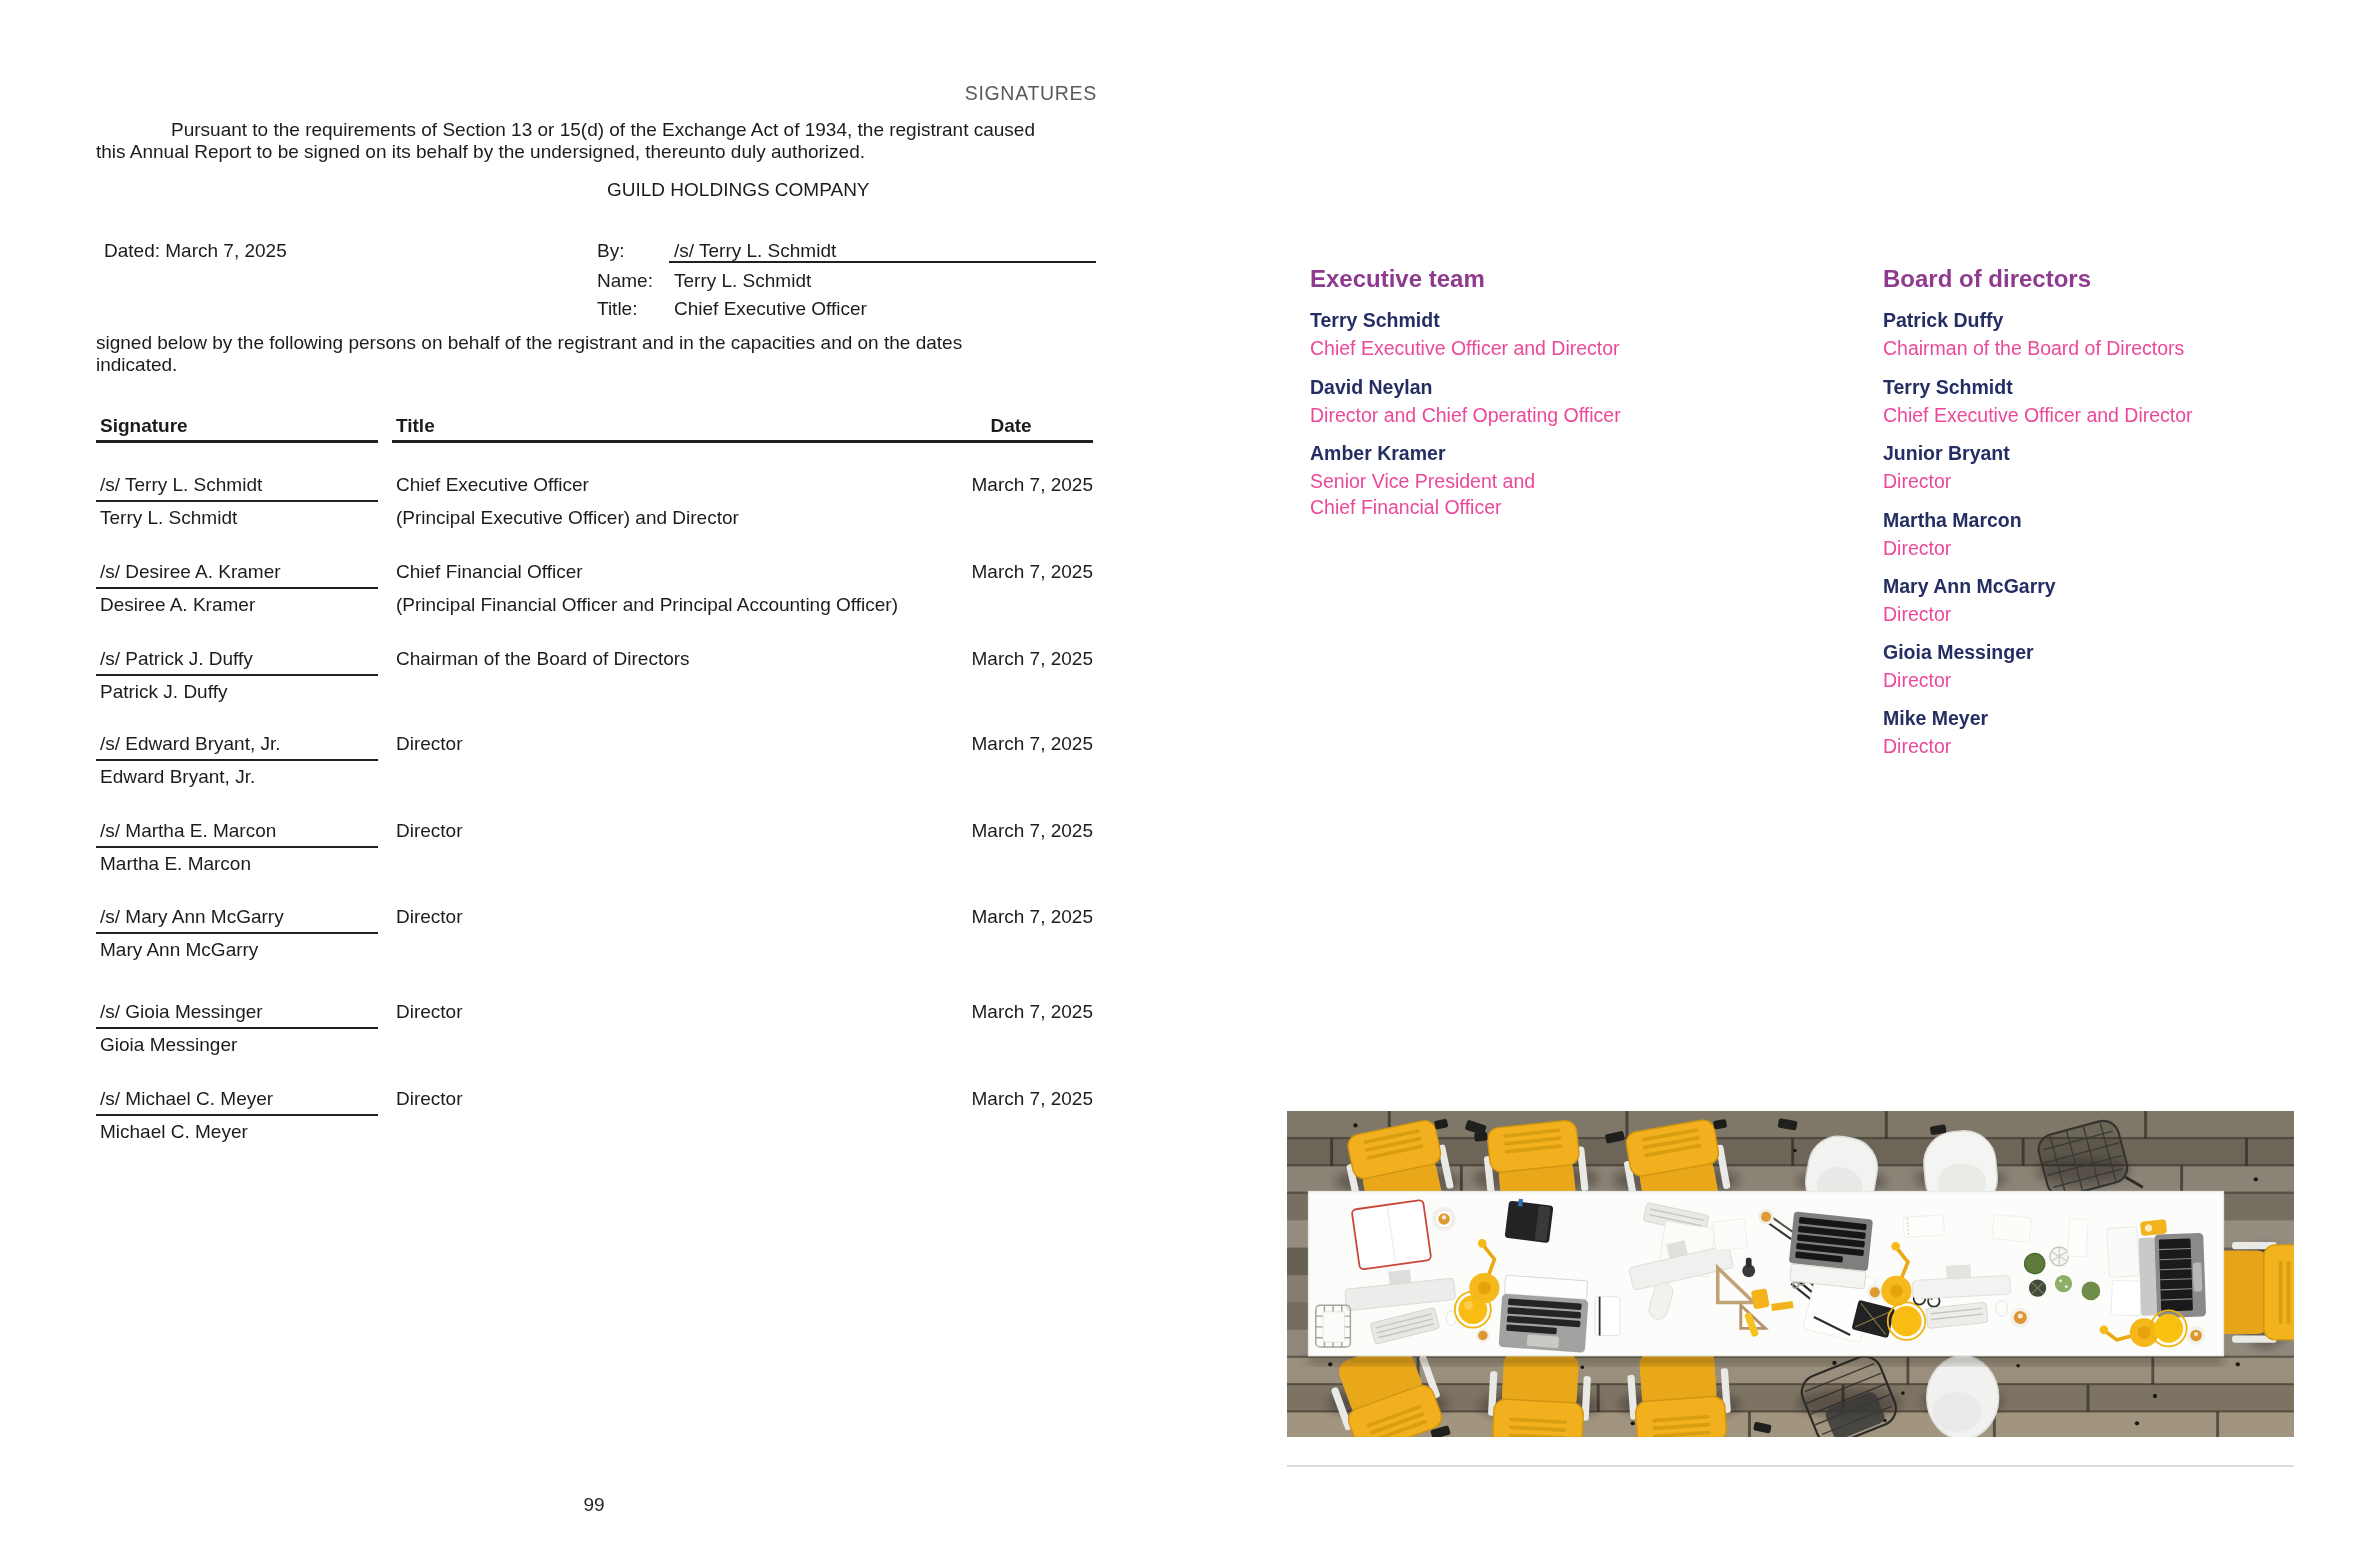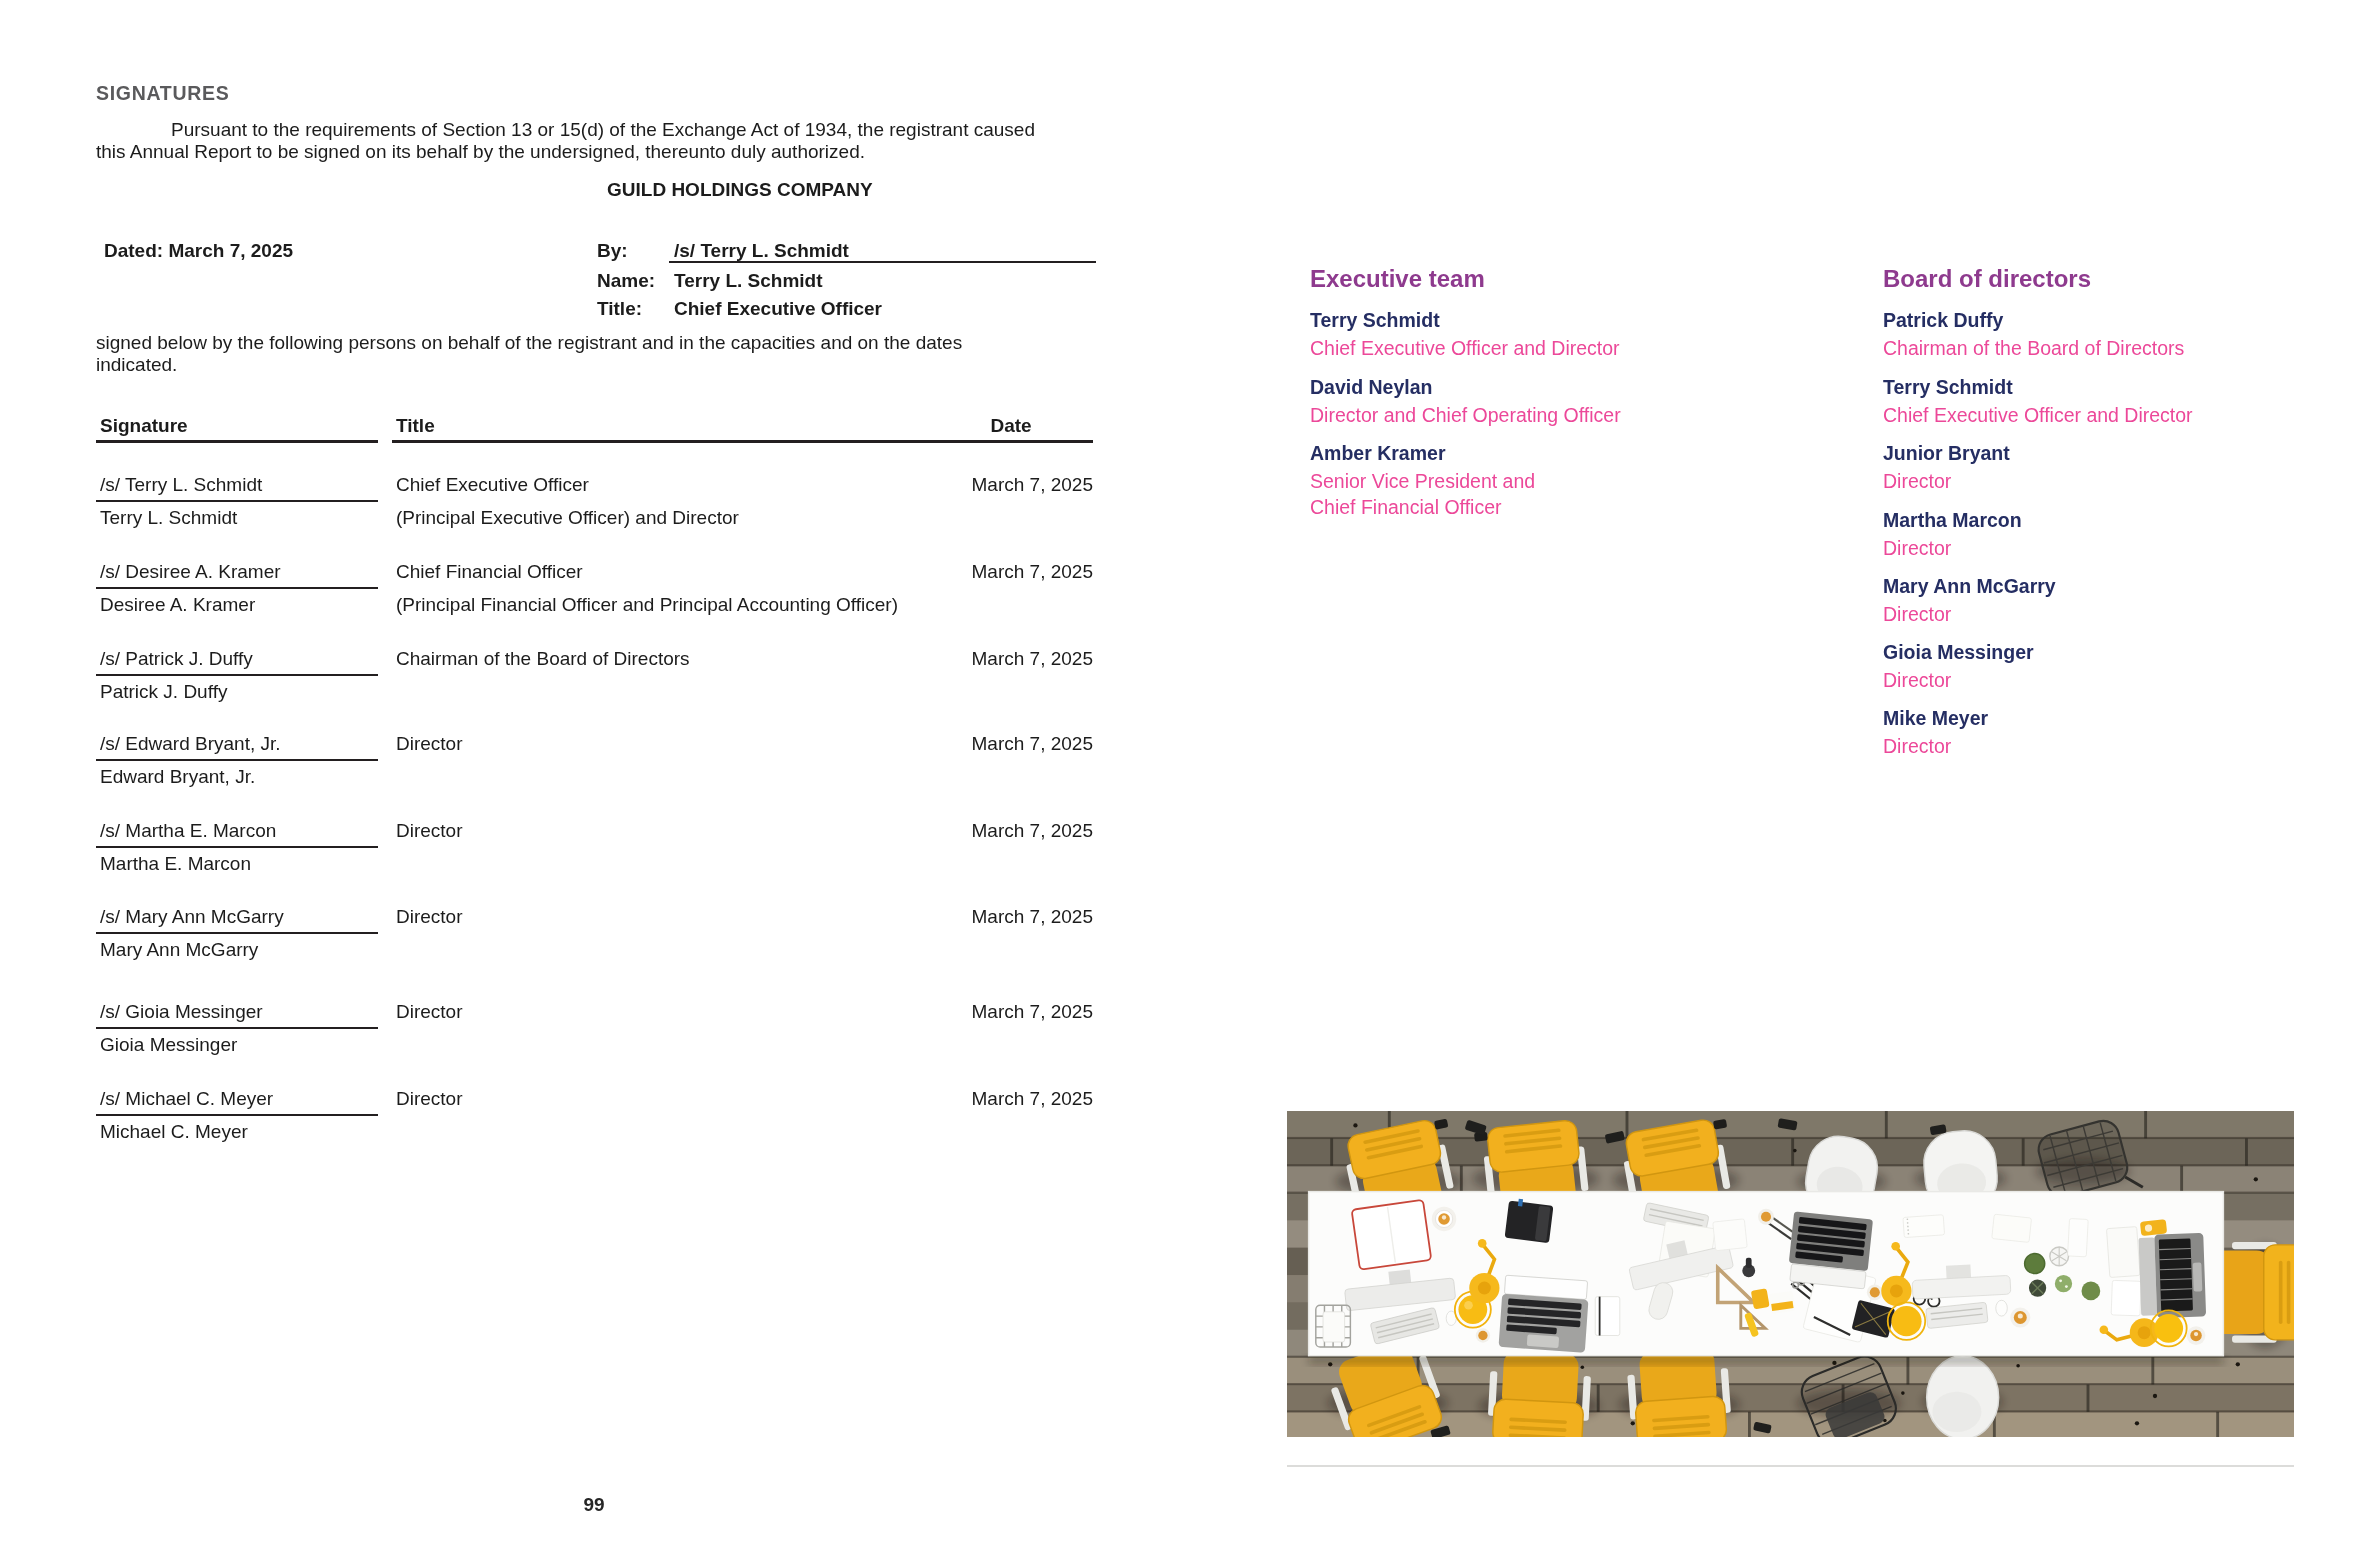--- a/index.html
+++ b/index.html
@@ -1,21 +1,21 @@
 <!DOCTYPE html>
 <html style="font-size:11.5px"><head>
 <meta charset="utf-8">
 <style>
   html,body{margin:0;padding:0;background:#ffffff;overflow:hidden;}
   #page{position:relative;width:2377px;height:1549px;background:#ffffff;
         font-family:"Liberation Sans",sans-serif;color:#1c1c1c;}
-  .abs{position:absolute;white-space:nowrap;font-weight:bold;}
+  .abs{position:absolute;white-space:nowrap;}
   .doc{font-size:19px;color:#1c1c1c;}
   
-  #sig-title{left:96px;top:82px;width:1001px;text-align:left;font-size:19.5px;font-weight:700;
+  #sig-title{left:96px;top:82px;width:1001px;text-align:right;font-size:19.5px;font-weight:400;
              letter-spacing:0.7px;color:#5a5a5c;}
   .para{position:absolute;}
   .pline{font-size:19px;line-height:21.6px;white-space:nowrap;color:#1c1c1c;}
   .indent{padding-left:75px;}
   #p1{left:96px;top:119px;}
   #company{left:607px;top:179px;}
   #dated{left:104px;top:240px;}
   #by-label{left:597px;top:240px;}
   #by-sig{left:674px;top:240px;}
   #by-line{left:669px;top:261px;width:427px;height:2.2px;background:#231f20;}

